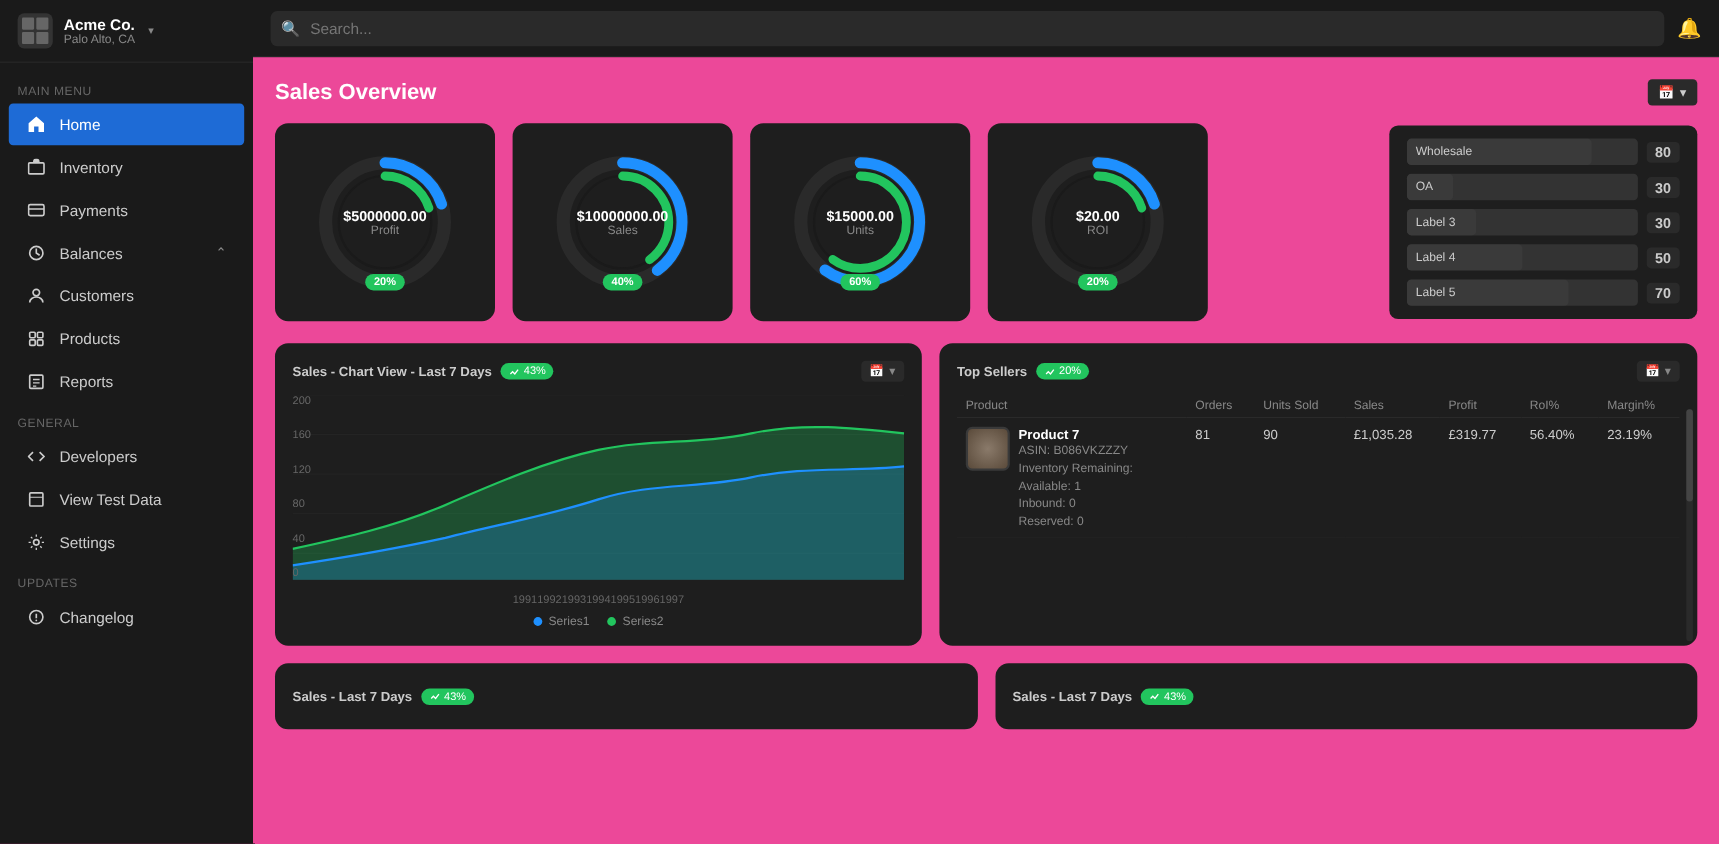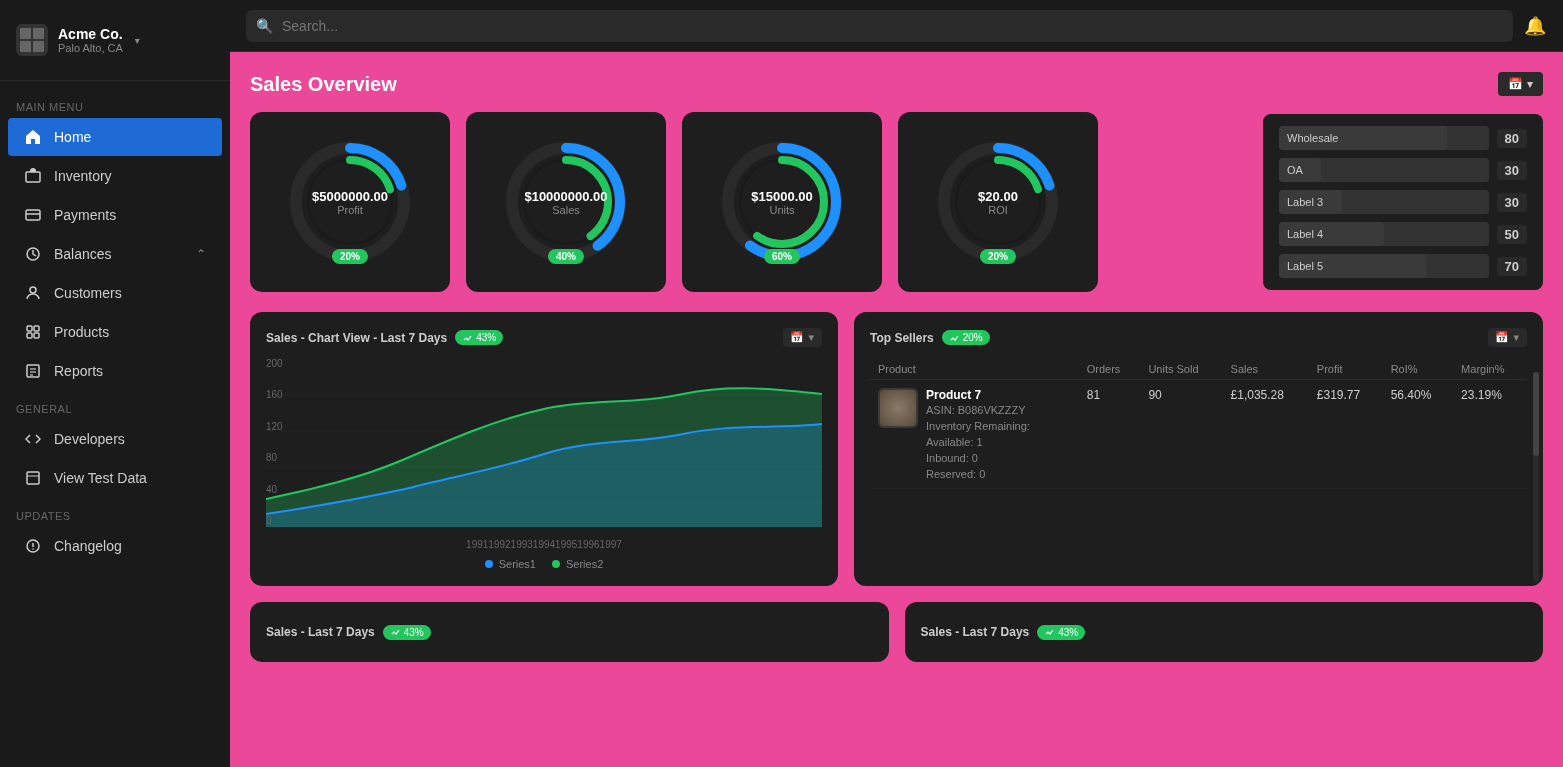--- a/index.html
+++ b/index.html
@@ -1,20 +1,20 @@
 <!DOCTYPE html>
 <html><head>
   <meta charset="utf-8">
   <style>
     * { margin: 0; padding: 0; box-sizing: border-box; }
     body { background: #111; color: #fff; font-family: -apple-system, BlinkMacSystemFont, 'Segoe UI', sans-serif; display: flex; height: 767px; overflow: hidden; }
 
     
     .sidebar { width: 230px; background: #1a1a1a; display: flex; flex-direction: column; flex-shrink: 0; height: 100%; overflow-y: auto; }
-    .sidebar-header { padding: 24px 16px; display: flex; align-items: center; gap: 10px; border-bottom: 1px solid #2a2a2a; }
+    .sidebar-header { padding: 12px 16px; display: flex; align-items: center; gap: 10px; border-bottom: 1px solid #2a2a2a; }
     .sidebar-logo { width: 32px; height: 32px; background: #333; border-radius: 6px; display: grid; grid-template-columns: 1fr 1fr; grid-template-rows: 1fr 1fr; gap: 2px; padding: 4px; }
     .sidebar-logo-dot { background: #666; border-radius: 1px; }
     .sidebar-company { display: flex; flex-direction: column; }
     .sidebar-company-name { font-size: 14px; font-weight: 600; color: #fff; }
     .sidebar-company-location { font-size: 11px; color: #888; }
     .chevron-down { color: #888; font-size: 10px; margin-left: 2px; }
 
     .sidebar-nav { padding: 8px 0; flex: 1; }
     .sidebar-item { display: flex; align-items: center; gap: 12px; padding: 10px 16px; cursor: pointer; font-size: 14px; color: #ccc; border-radius: 4px; margin: 1px 8px; }
     .sidebar-item.active { background: #1e6bd6; color: #fff; }
@@ -199,20 +199,29 @@
     <div class="sidebar-item">
       <div class="sidebar-icon">
         <svg width="16" height="16" viewBox="0 0 16 16" fill="currentColor">
             <rect x="2" y="2" width="12" height="12" rx="1" fill="none" stroke="currentColor" stroke-width="1.5"></rect>
             <line x1="2" y1="6" x2="14" y2="6" stroke="currentColor" stroke-width="1"></line>
           </svg>
       </div>
       <span>View Test Data</span>
     </div>
 
+    <div class="sidebar-item">
+      <div class="sidebar-icon">
+        <svg width="16" height="16" viewBox="0 0 16 16" fill="currentColor">
+            <circle cx="8" cy="8" r="2.5" fill="none" stroke="currentColor" stroke-width="1.5"></circle>
+            <path d="M8 1v2M8 13v2M1 8h2M13 8h2M3.05 3.05l1.41 1.41M11.54 11.54l1.41 1.41M3.05 12.95l1.41-1.41M11.54 4.46l1.41-1.41" stroke="currentColor" stroke-width="1.2"></path>
+          </svg>
+      </div>
+      <span>Settings</span>
+    </div>
 
     <div class="sidebar-section-label">Updates</div>
 
     <div class="sidebar-item">
       <div class="sidebar-icon">
         <svg width="16" height="16" viewBox="0 0 16 16" fill="currentColor">
             <circle cx="8" cy="8" r="6" fill="none" stroke="currentColor" stroke-width="1.5"></circle>
             <line x1="8" y1="5" x2="8" y2="9" stroke="currentColor" stroke-width="1.5"></line>
             <circle cx="8" cy="11" r="0.8" fill="currentColor"></circle>
           </svg>

